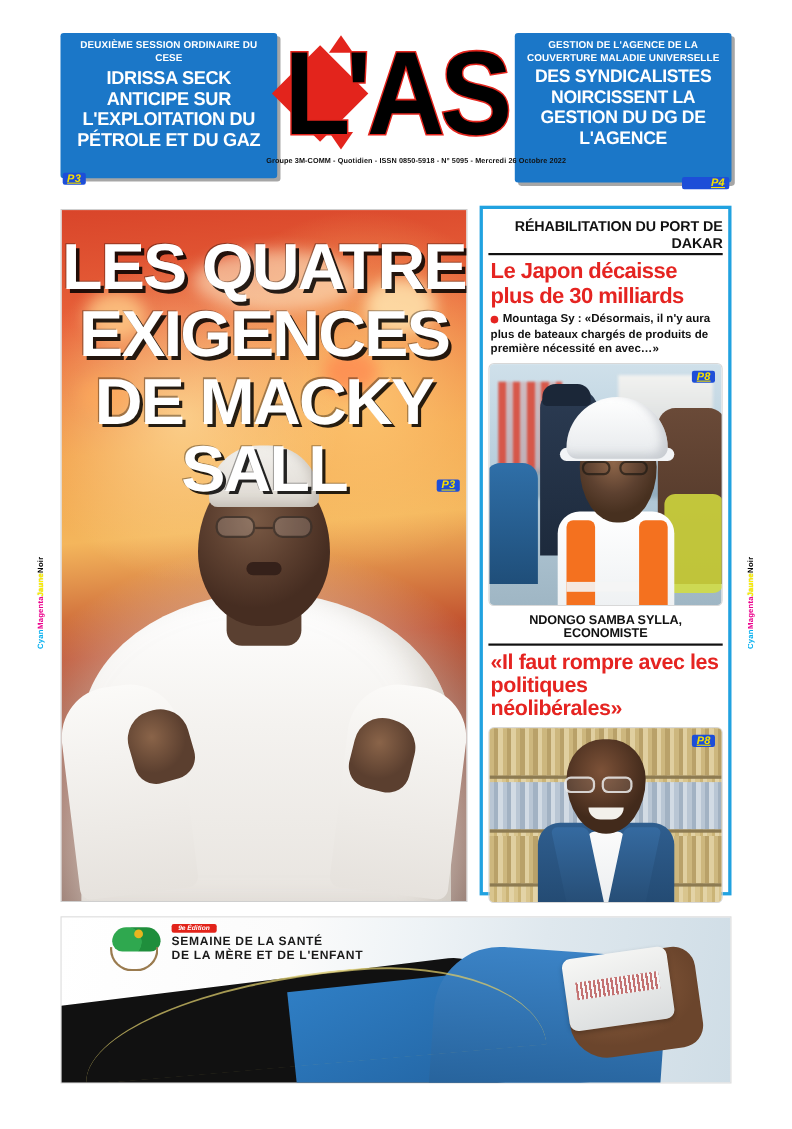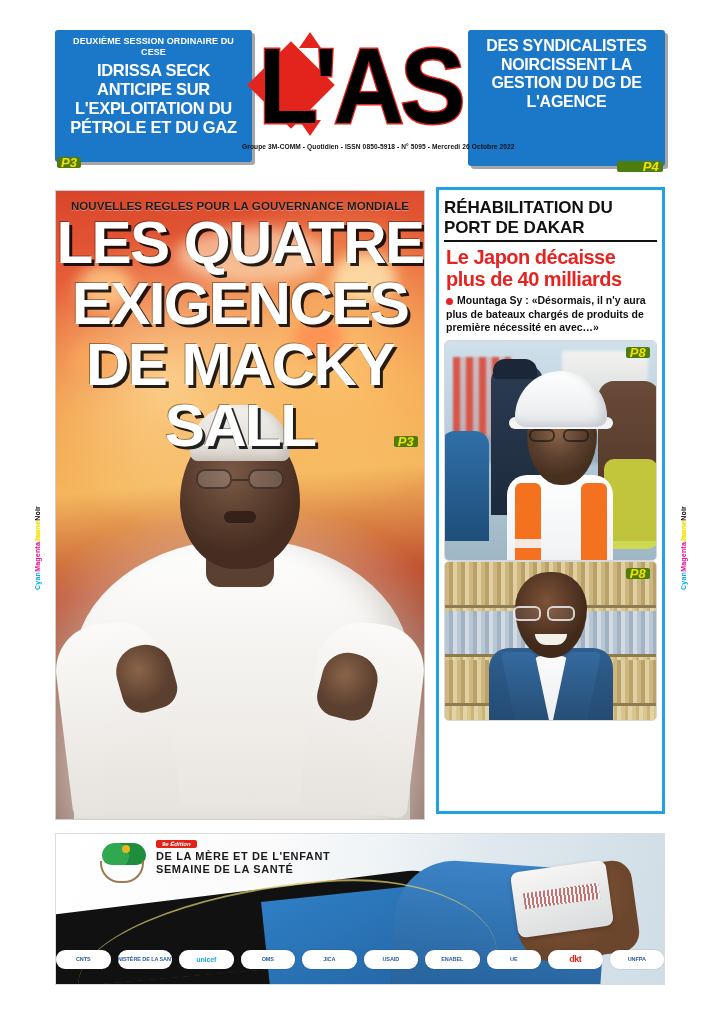--- a/index.html
+++ b/index.html
@@ -47,24 +47,25 @@
   }
   .teaser .title {
     font-size:17px; font-weight:700; line-height:19px;
     letter-spacing:-.3px; text-transform:uppercase;
     font-family:"Liberation Sans", sans-serif;
     transform: scaleX(.97); transform-origin: center;
   }
   .teaser.right .title { font-size:16.5px; line-height:18.5px; }
 
   .pbadge {
-    position:absolute; background:#4d7c0f; color:#F5E000;
-    font-size:13px; font-weight:700; font-style:italic;
+    position:absolute; background:#1d4ed8; color:#F5E000;
+    font-size:10px; font-weight:700; font-style:italic;
     padding:1px 4px 1.5px 4px; border-radius:2px; letter-spacing:.2px;
     line-height:9px;
+    text-decoration:underline;
   }
   .teaser.left .pbadge  { left:2px;  bottom:-6px; }
   .teaser.right .pbadge { right:2px; bottom:-6px;padding-left:26px; }
 
   
   .masthead {
     position:absolute; left:252px; top:26px; width:216px; height:132px;
   }
   .logo-wrap { position:relative; width:216px; height:115px; }
   .logo-text {
@@ -185,21 +186,21 @@
     transform: scaleX(1.02); transform-origin:center;
   }
   .leadbox .pbadge { right:6px; bottom:372px; }
 
   
   .rightcol {
     position:absolute; left:436px; top:187px; width:229px; height:627px;
     border:3px solid #21A2E0; background:#fff; padding:5px;
   }
   .r-kicker {
-    text-align:left; font-size:17px; font-weight:700; color:#111;
+    text-align:right; font-size:13px; font-weight:700; color:#111;
     letter-spacing:-.1px; padding:3px 0 2px 0;
     border-bottom: 2px solid #111; text-transform:uppercase;
   }
   .r-title {
     color:#E52421; font-size:20px; font-weight:700; line-height:21.5px;
     letter-spacing:-.5px; padding:5px 2px 3px 2px;
   }
   .r-sub {
     font-size:10.5px; line-height:13.5px; color:#111; padding:1px 2px 5px 2px;
     font-weight:600;
@@ -402,20 +403,21 @@
 
   <div class="toprow">
 
     <div class="teaser left">
       <div class="kicker">DEUXIÈME SESSION ORDINAIRE DU CESE</div>
       <div class="title">IDRISSA SECK ANTICIPE SUR L'EXPLOITATION DU PÉTROLE ET DU GAZ</div>
       <div class="pbadge">P3</div>
     </div>
 
     <div class="teaser right">
+      <div class="kicker">GESTION DE L'AGENCE DE LA COUVERTURE MALADIE UNIVERSELLE</div>
       <div class="title">DES SYNDICALISTES NOIRCISSENT LA GESTION DU DG  DE L'AGENCE</div>
       <div class="pbadge">P4</div>
     </div>
   </div>
 
   <div class="masthead">
     <div class="logo-wrap">
       <div class="spike-top"></div>
       <div class="diamond"></div>
       <div class="spike-bot"></div>
@@ -441,30 +443,29 @@
         <div class="fig-neck"></div>
         <div class="fig-head"></div>
         <div class="fig-cap"></div>
         <div class="fig-glass l"></div>
         <div class="fig-glass r"></div>
         <div class="fig-bridge"></div>
         <div class="fig-mouth"></div>
       </div>
     </div>
 
-    <div class="lead-kicker">NOUVELLES REGLES POUR LA GOUVERNANCE MONDIALE</div>
     <div class="lead-title">LES QUATRE EXIGENCES DE MACKY SALL</div>
     <div class="pbadge">P3</div>
   </div>
 
   <div class="rightcol">
 
     <div>
       <div class="r-kicker">RÉHABILITATION DU PORT DE DAKAR</div>
-      <div class="r-title">Le Japon décaisse plus de 40 milliards</div>
+      <div class="r-title">Le Japon décaisse plus de 30 milliards</div>
       <div class="r-sub"><span class="bullet"></span><span>Mountaga Sy : «Désormais, il n'y aura plus de bateaux chargés de produits de première nécessité en avec…»</span></div>
 
       <div class="r-photo">
         <div class="port-bg"></div>
         <div class="port-crane"></div>
         <div class="port-truck"></div>
         <div class="port-band"></div>
         <div class="p-person p-blue-left"></div>
         <div class="p-person p-cop"></div>
         <div class="p-cop-cap"></div>
@@ -479,20 +480,22 @@
           <div class="mm-brim"></div>
           <div class="mm-helmet"></div>
           <div class="mm-glass l"></div>
           <div class="mm-glass r"></div>
         </div>
         <div class="pbadge">P8</div>
       </div>
     </div>
 
     <div>
+      <div class="r-kicker2">NDONGO SAMBA SYLLA, ECONOMISTE</div>
+      <div class="r-title2">«Il faut rompre avec les politiques néolibérales»</div>
 
       <div class="r-photo2">
         <div class="shelf-bg"></div>
         <div class="shelf-row r1"></div>
         <div class="shelf-row r2"></div>
         <div class="shelf-row r3"></div>
         <div class="ec-man">
           <div class="ec-jacket"></div>
           <div class="ec-shirt"></div>
           <div class="ec-lapelL"></div>
@@ -518,32 +521,20 @@
     <div class="ad-swoosh"></div>
 
     <div class="ad-logo-tree">
       <div class="tree-top"></div>
       <div class="tree-dot"></div>
       <div class="tree-base"></div>
     </div>
 
     <div class="ad-ed">9e Édition</div>
     <div class="ad-h1">
+      <div>SEMAINE DE LA SANTÉ</div>
       <div>DE LA MÈRE ET DE L'ENFANT</div>
-      <div>SEMAINE DE LA SANTÉ</div>
-    </div>
-
-
-    <div class="ad-logos">
-      <div class="ad-logo">CNTS</div>
-      <div class="ad-logo">MINISTÈRE DE LA SANTÉ</div>
-      <div class="ad-logo unicef">unicef</div>
-      <div class="ad-logo">OMS</div>
-      <div class="ad-logo">JICA</div>
-      <div class="ad-logo">USAID</div>
-      <div class="ad-logo">ENABEL</div>
-      <div class="ad-logo">UE</div>
-      <div class="ad-logo dkt">dkt</div>
-      <div class="ad-logo">UNFPA</div>
-    </div>
+    </div>
+
+
   </div>
 
 </div>
 
 </body></html>

